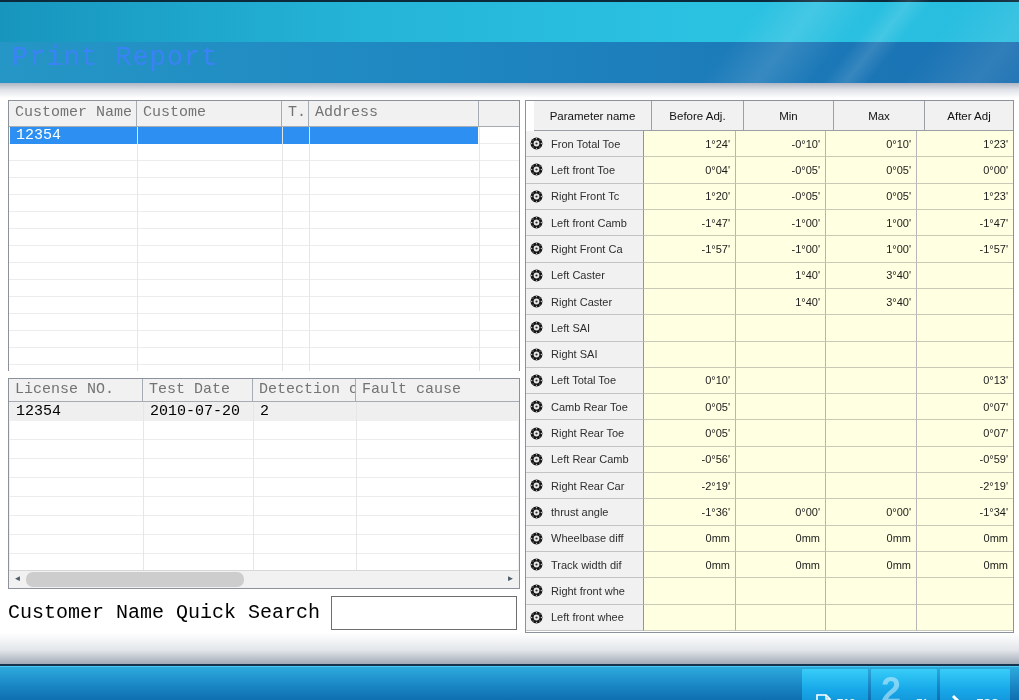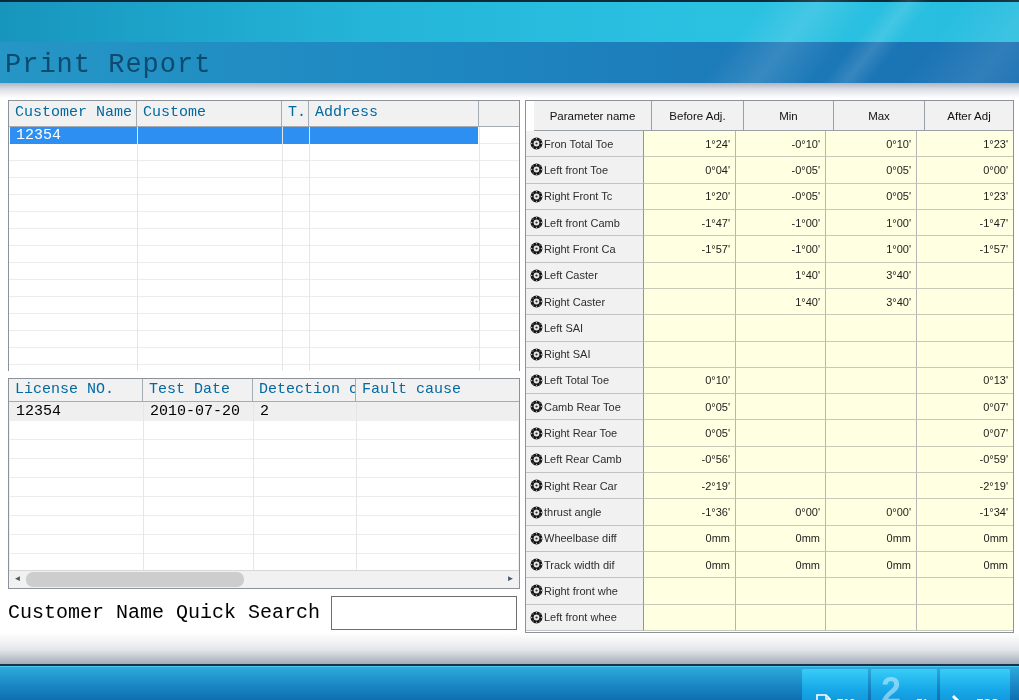--- a/index.html
+++ b/index.html
@@ -9,33 +9,33 @@
   
   .banner{position:absolute;left:0;top:0;width:1019px;height:83px;overflow:hidden;}
   .banner-top{position:absolute;left:0;top:0;width:100%;height:42px;
       background:linear-gradient(90deg,#1795bd 0%,#24b4d8 35%,#2bc2e2 70%,#28bddf 100%);
       border-top:2px solid #0b2a3c;box-sizing:border-box;}
   .banner-bottom{position:absolute;left:0;top:42px;width:100%;height:41px;
       background:linear-gradient(90deg,#2596c6 0%,#1e86c0 45%,#1a70b2 100%);}
   .streak{position:absolute;top:-10px;height:110px;transform:skewX(-38deg);
       background:linear-gradient(90deg,rgba(255,255,255,0) 0%,rgba(255,255,255,0.12) 50%,rgba(255,255,255,0) 100%);}
   .s1{left:730px;width:110px;} .s2{left:852px;width:46px;} .s3{left:930px;width:150px;opacity:.8;}
-  .title{position:absolute;left:4px;bottom:2px;margin:1px;font:27px "Liberation Mono",monospace;
-      font-weight:normal;color:#0c4a6e;letter-spacing:1px;white-space:nowrap;}
+  .title{position:absolute;left:4px;bottom:2px;margin:8px;font:27px "Liberation Mono",monospace;
+      font-weight:normal;color:#3b82f6;letter-spacing:1px;white-space:nowrap;}
   .fade-top{position:absolute;left:0;top:83px;width:1019px;height:15px;
       background:linear-gradient(180deg,#aeb6c3 0%,#dfe2e8 45%,#ffffff 100%);}
 
   
   .panel{position:absolute;background:#fff;border:1px solid #8b929c;box-sizing:border-box;
       box-shadow:inset 0 0 0 1px #eef0f3;}
 
   
   .customer-panel{left:8px;top:100px;width:512px;height:271px;}
   .lv-header{display:flex;height:25px;background:#f1f1f1;border-bottom:1px solid #a6acb4;
-      font:15px "Liberation Mono",monospace;color:#0369a1;}
+      font:15px "Liberation Mono",monospace;color:#737373;}
   .lv-h{box-sizing:border-box;border-right:1px solid #a6acb4;padding:3px 0 0 6px;
       white-space:nowrap;overflow:hidden;}
   .t1c0{width:128px;} .t1c1{width:145px;} .t1c2{width:27px;} .t1c3{width:170px;} .t1c4{flex:1;border-right:none;}
   .lv-body{position:relative;height:calc(100% - 25px);overflow:hidden;
       background:repeating-linear-gradient(180deg,#ffffff 0 16px,#ececec 16px 17px);}
   .t2-body{background:repeating-linear-gradient(180deg,rgba(255,255,255,0) 0 18px,#ececec 18px 19px);}
   .vline{position:absolute;top:0;bottom:0;width:1px;background:#e6e6e6;z-index:3;}
   .sel-row{position:absolute;left:1px;top:0;width:468px;height:17px;background:#2e8ff2;z-index:2;
       color:#fff;font:15px "Liberation Mono",monospace;line-height:17px;padding-left:6px;
       box-sizing:border-box;white-space:nowrap;overflow:hidden;}
@@ -67,21 +67,21 @@
   
   .param-panel{left:525px;top:100px;width:489px;height:533px;box-shadow:none;}
   .p-header{display:flex;height:29px;background:#f1f1f1;border-bottom:1px solid #9aa0a6;
       font:11.5px "Liberation Sans",sans-serif;color:#111;margin-left:8px;}
   .p-h{box-sizing:border-box;border-right:1px solid #9aa0a6;display:flex;align-items:center;
       justify-content:center;white-space:nowrap;overflow:hidden;}
   .pc0{width:118px;} .pc1{width:92px;} .pc2{width:90px;} .pc3{width:91px;} .pc4{flex:1;border-right:none;}
   .p-body{height:calc(100% - 29px - 2px);}
   .prow{display:flex;height:26.32px;box-sizing:border-box;}
   .pname{width:118px;box-sizing:border-box;background:#f1f1f1;border-right:1px solid #8f959c;
-      border-bottom:1px solid #c3c3c3;display:flex;align-items:center;gap:1px;padding-left:4px;
+      border-bottom:1px solid #c3c3c3;display:flex;align-items:center;gap:8px;padding-left:4px;
       font:11px "Liberation Sans",sans-serif;color:#2e2e2e;white-space:nowrap;overflow:hidden;}
   .pval{box-sizing:border-box;background:#ffffe1;border-right:1px solid #b6b6b6;
       border-bottom:1px solid #c9c9b8;display:flex;align-items:center;justify-content:flex-end;
       padding-right:5px;font:11px "Liberation Sans",sans-serif;color:#1c1c1c;white-space:nowrap;}
   .pv1{width:92px;} .pv2{width:90px;} .pv3{width:91px;} .pv4{flex:1;border-right:none;text-align:center;}
   .wheel{flex:none;width:13px;height:13px;display:inline-flex;}
 
   
   .fade-bottom{position:absolute;left:0;top:633px;width:1019px;height:31px;
       background:linear-gradient(180deg,#ffffff 0%,#e3e6ea 55%,#a2abb8 100%);}

